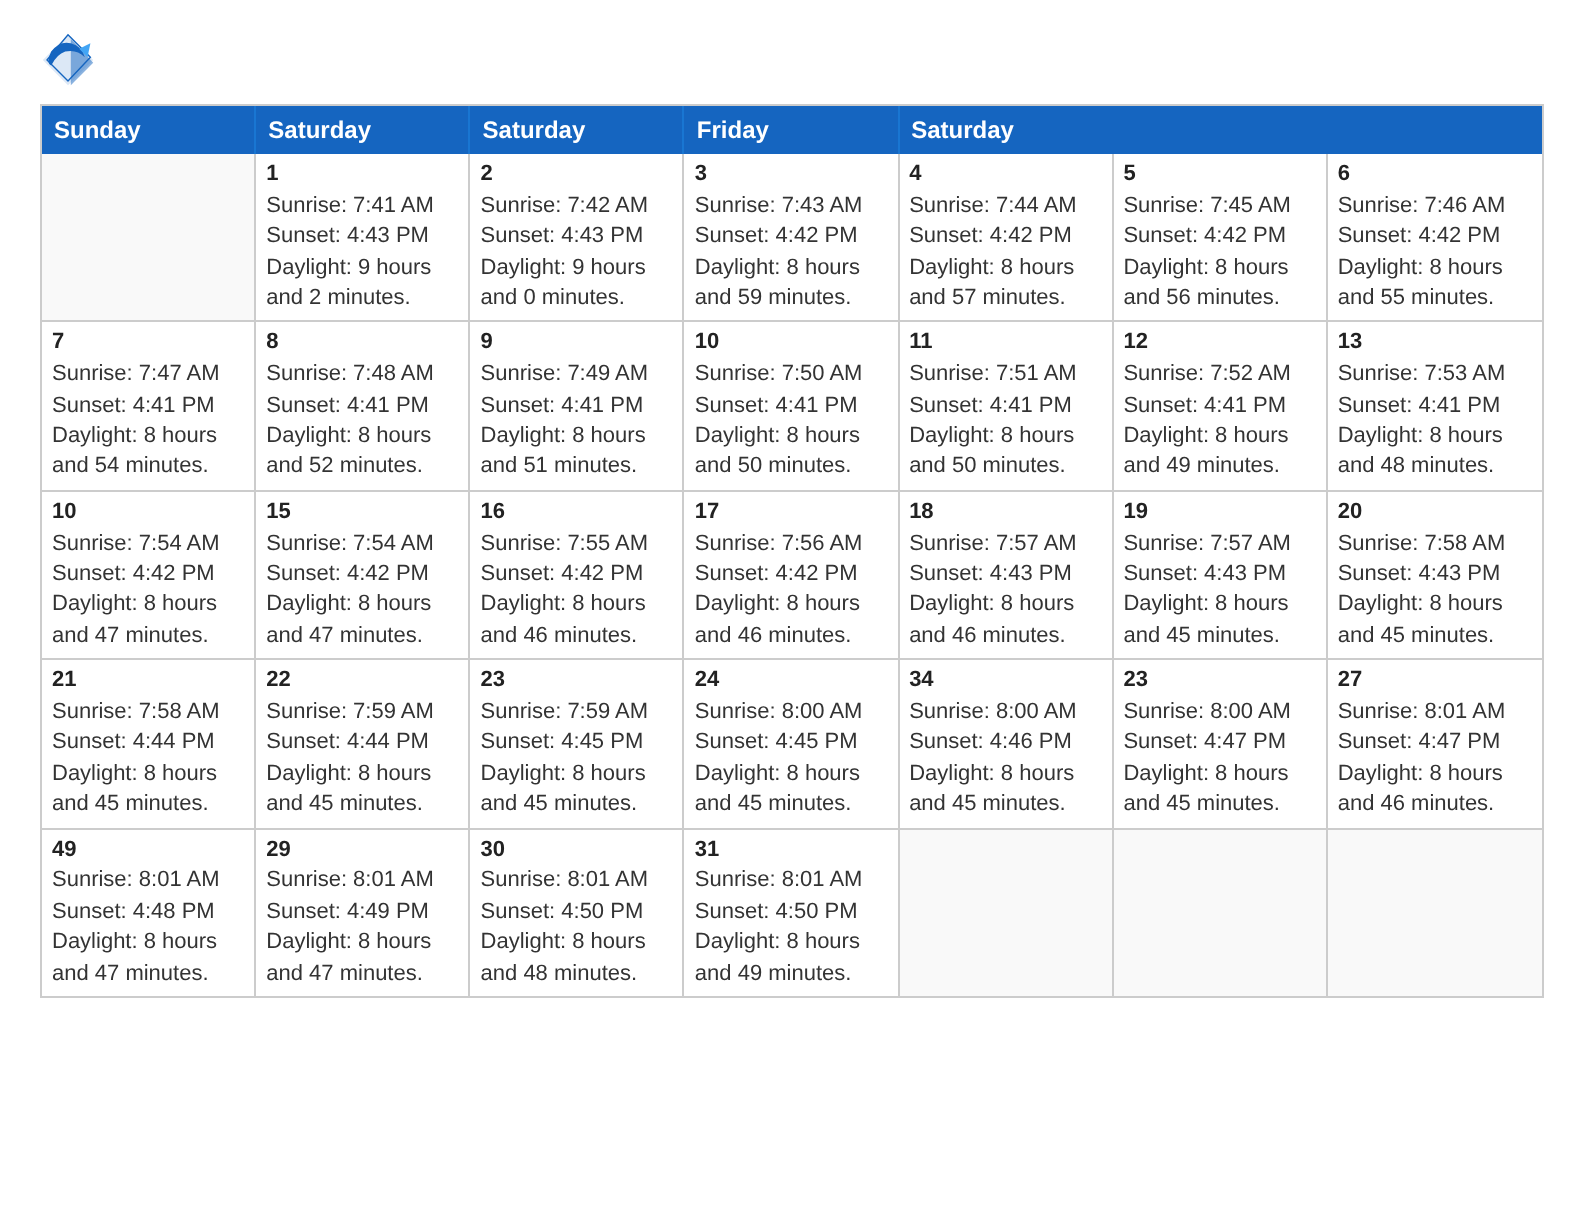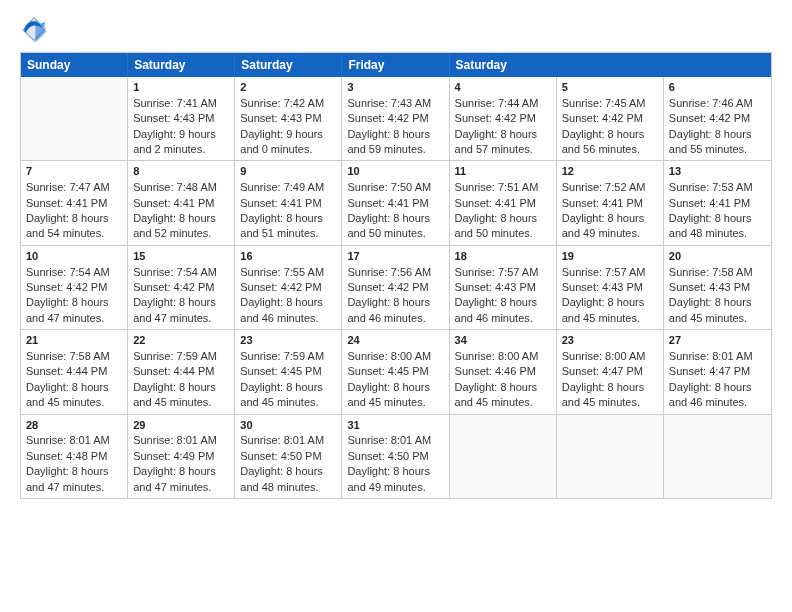--- a/index.html
+++ b/index.html
@@ -256,21 +256,21 @@
             <span class="day-num">23</span>
             <div class="cell-text">Sunrise: 8:00 AM<br>Sunset: 4:47 PM<br>Daylight: 8 hours<br>and 45 minutes.</div>
           </div>
           <div class="cal-cell">
             <span class="day-num">27</span>
             <div class="cell-text">Sunrise: 8:01 AM<br>Sunset: 4:47 PM<br>Daylight: 8 hours<br>and 46 minutes.</div>
           </div>
         </div>
         <div class="cal-row">
           <div class="cal-cell">
-            <span class="day-num">28</span>
+            <span class="day-num">49</span>
             <div class="cell-text">Sunrise: 8:01 AM<br>Sunset: 4:48 PM<br>Daylight: 8 hours<br>and 47 minutes.</div>
           </div>
           <div class="cal-cell">
             <span class="day-num">29</span>
             <div class="cell-text">Sunrise: 8:01 AM<br>Sunset: 4:49 PM<br>Daylight: 8 hours<br>and 47 minutes.</div>
           </div>
           <div class="cal-cell">
             <span class="day-num">30</span>
             <div class="cell-text">Sunrise: 8:01 AM<br>Sunset: 4:50 PM<br>Daylight: 8 hours<br>and 48 minutes.</div>
           </div>

